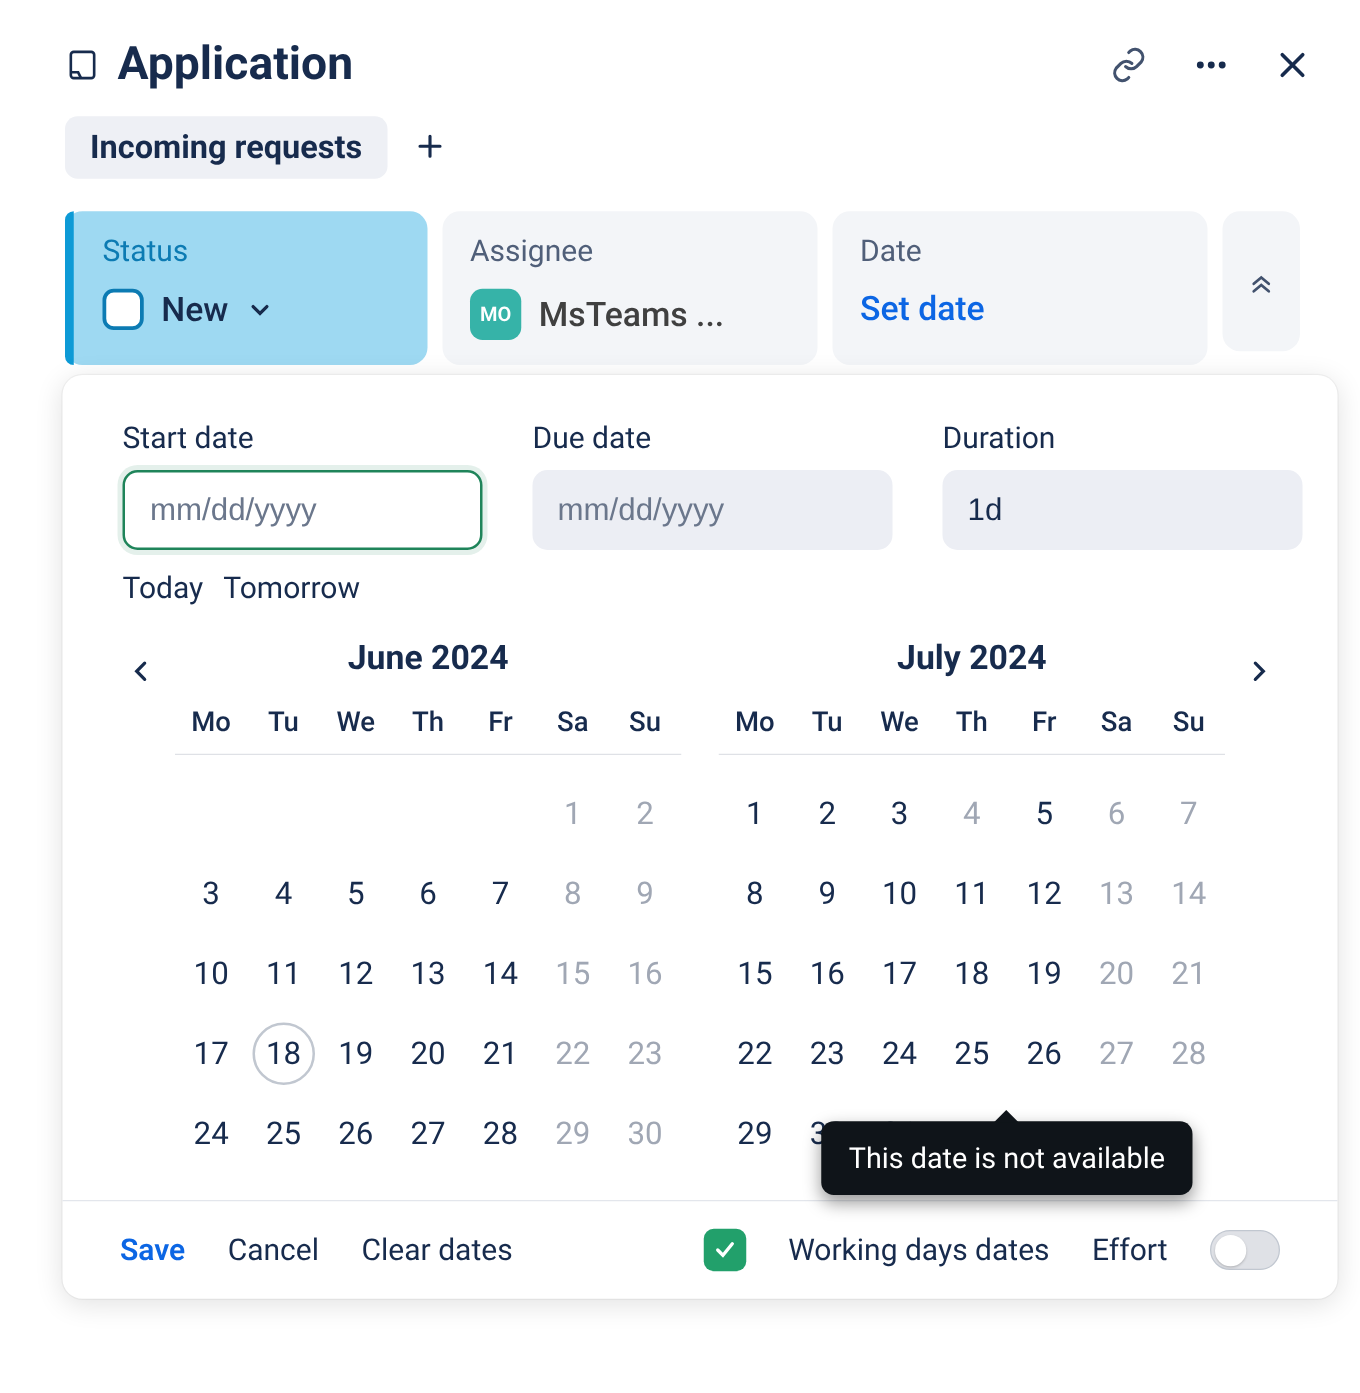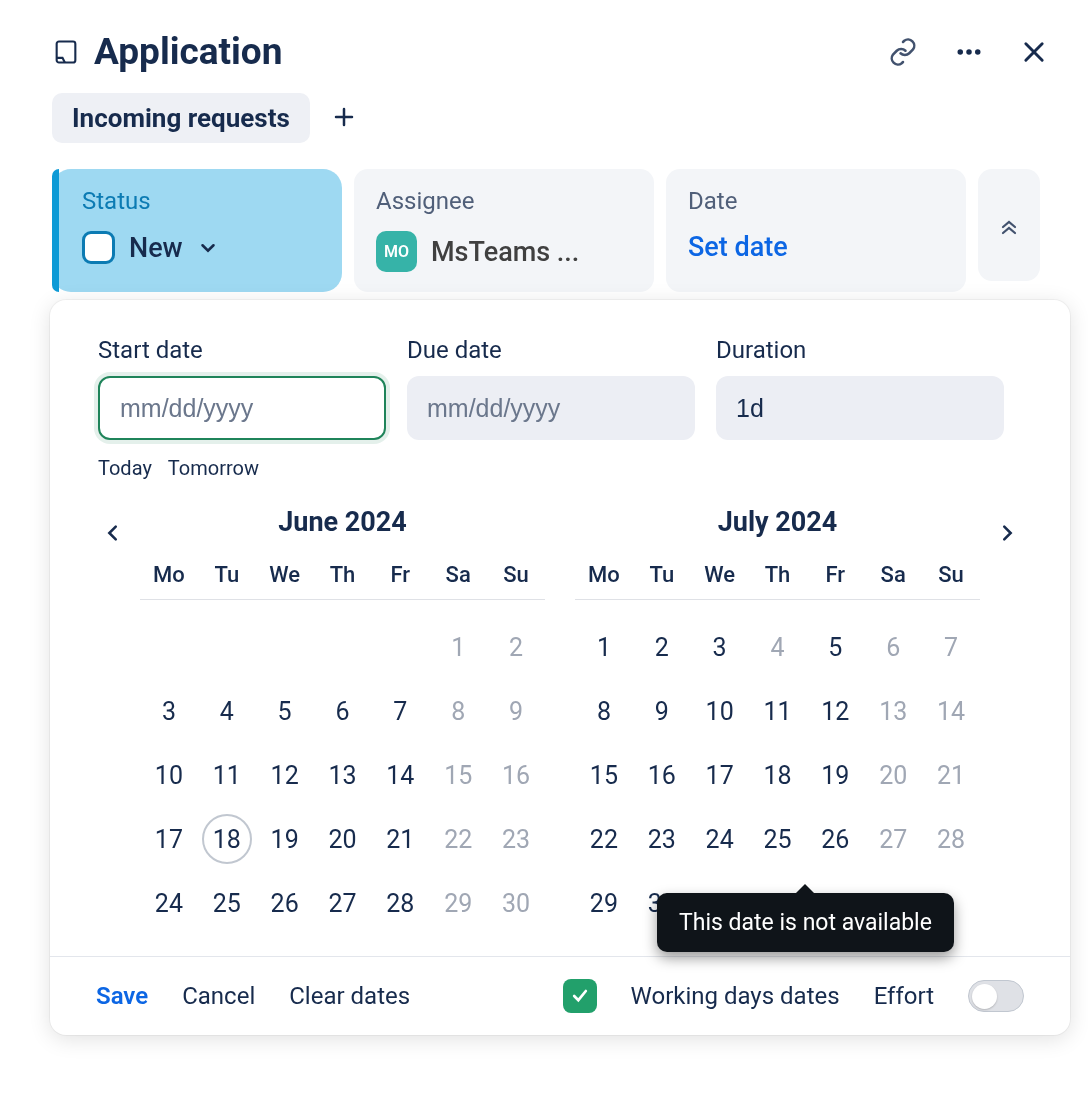--- a/index.html
+++ b/index.html
@@ -55,21 +55,20 @@
     border-radius: 14px;
     padding: 18px 22px 20px 22px;
     flex: 0 0 300px;
     min-height: 112px;
   }
   .field-card.status {
     background: #9ED9F2;
     position: relative;
     flex: 0 0 290px;
     padding-left: 30px;
-    border-radius: 19px;
   }
   .field-card.status::before {
     content: "";
     position: absolute;
     left: 0; top: 0; bottom: 0;
     width: 7px;
     background: #0D9AD6;
     border-radius: 14px 0 0 14px;
   }
   .field-label { font-size: 24px; color: #505F79; margin-bottom: 16px; }
@@ -106,21 +105,21 @@
     left: 50px;
     top: 300px;
     width: 1020px;
     background: #fff;
     border-radius: 16px;
     box-shadow: 0 4px 22px rgba(0,0,0,0.12), 0 0 0 1px rgba(0,0,0,0.04);
     z-index: 10;
   }
   .popover-inputs {
     display: flex;
-    gap: 21px;
+    gap: 40px;
     padding: 36px 48px 10px 48px;
   }
   .input-group { display: flex; flex-direction: column; gap: 12px; }
   .input-label { font-size: 24px; color: #172B4D; }
   .text-input {
     height: 64px;
     background: #ECEEF4;
     border-radius: 12px;
     border: none;
     padding: 0 20px;
@@ -128,21 +127,21 @@
     color: #172B4D;
     width: 288px;
   }
   .text-input.active {
     background: #fff;
     border: 2.5px solid #1F845A;
     box-shadow: 0 0 0 4px rgba(31,132,90,0.12);
   }
   .text-input::placeholder { color: #6B778C; }
 
-  .quick-links { display: flex; gap: 16px; padding: 6px 48px 16px 48px; font-size: 20px; color: #172B4D; }
+  .quick-links { display: flex; gap: 16px; padding: 6px 48px 16px 48px; font-size: 24px; color: #172B4D; }
   .quick-link { cursor: pointer; }
 
   .calendars {
     display: flex;
     padding: 10px 40px 26px 40px;
     gap: 4px;
     align-items: flex-start;
     position: relative;
   }
   .cal-nav {

